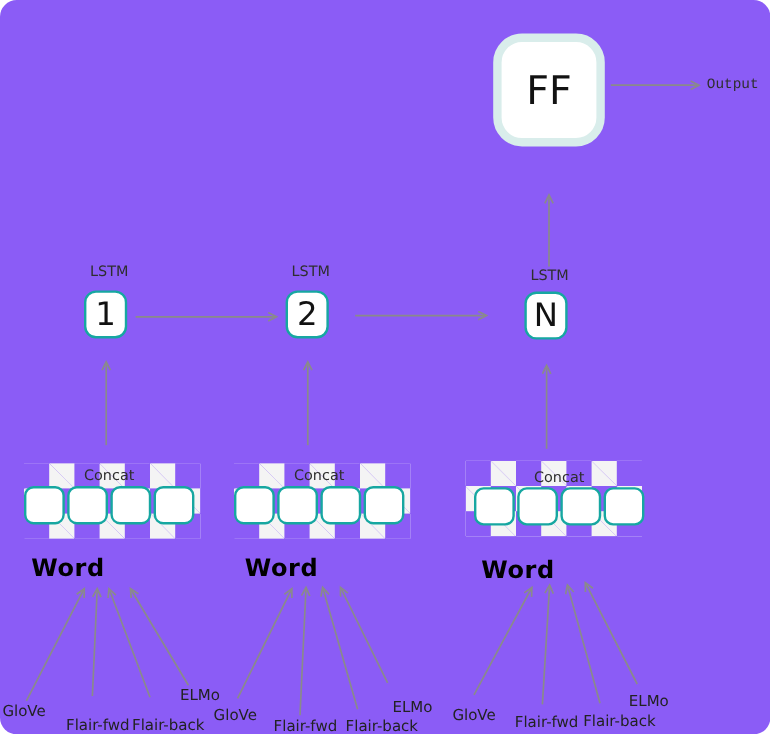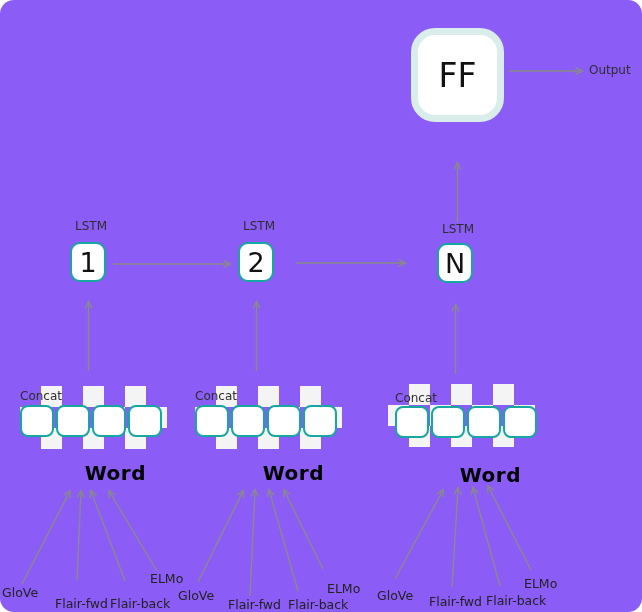--- a/index.html
+++ b/index.html
@@ -15,27 +15,27 @@
     border-radius:10px;display:flex;align-items:center;justify-content:center;
     font-size:27px;color:#121212;
   }
   .checker{
     position:absolute;width:147px;height:63px;
     background-image:
       linear-gradient(45deg,#f4f4f4 25%,transparent 25%,transparent 75%,#f4f4f4 75%),
       linear-gradient(45deg,#f4f4f4 25%,transparent 25%,transparent 75%,#f4f4f4 75%);
     background-size:42px 42px;background-position:0 0,21px 21px;
   }
-  .concat-lbl{position:absolute;width:142px;font-size:12px;color:#2e2e2e;}
+  .concat-lbl{position:absolute;width:142px;text-align:center;font-size:12px;color:#2e2e2e;}
   .slot{
     position:absolute;width:30px;height:28px;background:#fff;
     border:2px solid #16a7a1;border-radius:8px;
   }
   .word{
-    position:absolute;width:120px;text-align:right;font-weight:bold;
+    position:absolute;width:120px;text-align:left;font-weight:bold;
     font-size:20px;color:#000;letter-spacing:0.5px;
   }
   .emb{position:absolute;font-size:12.5px;color:#222;white-space:nowrap;}
   .ff-box{
     position:absolute;left:411px;top:28px;width:79px;height:80px;background:#fff;
     border:7px solid #d9edeb;border-radius:24px;
     display:flex;align-items:center;justify-content:center;
     font-size:33px;color:#121212;
   }
 </style>
@@ -72,21 +72,21 @@
       <line x1="395" y1="579" x2="443" y2="490" marker-end="url(#ah)"></line>
       <line x1="452" y1="587" x2="458" y2="488" marker-end="url(#ah)"></line>
       <line x1="500" y1="586" x2="473" y2="488" marker-end="url(#ah)"></line>
       <line x1="531" y1="570" x2="488" y2="486" marker-end="url(#ah)"></line>
     </g>
   </svg>
 
   <div class="ff-box">
     <span>FF</span>
   </div>
-  <div class="lbl" style="left:589px;top:63px;">Output</div>
+  <div class="lbl" style="left:589px;top:63px;font-family:Liberation Mono, monospace;">Output</div>
 
   <div class="lstm-lbl" style="left:70px;top:219px;">LSTM</div>
   <div class="cell" style="left:70px;top:242px;">
     <span>1</span>
   </div>
 
   <div class="lstm-lbl" style="left:238px;top:219px;">LSTM</div>
   <div class="cell" style="left:238px;top:242px;">
     <span>2</span>
   </div>

